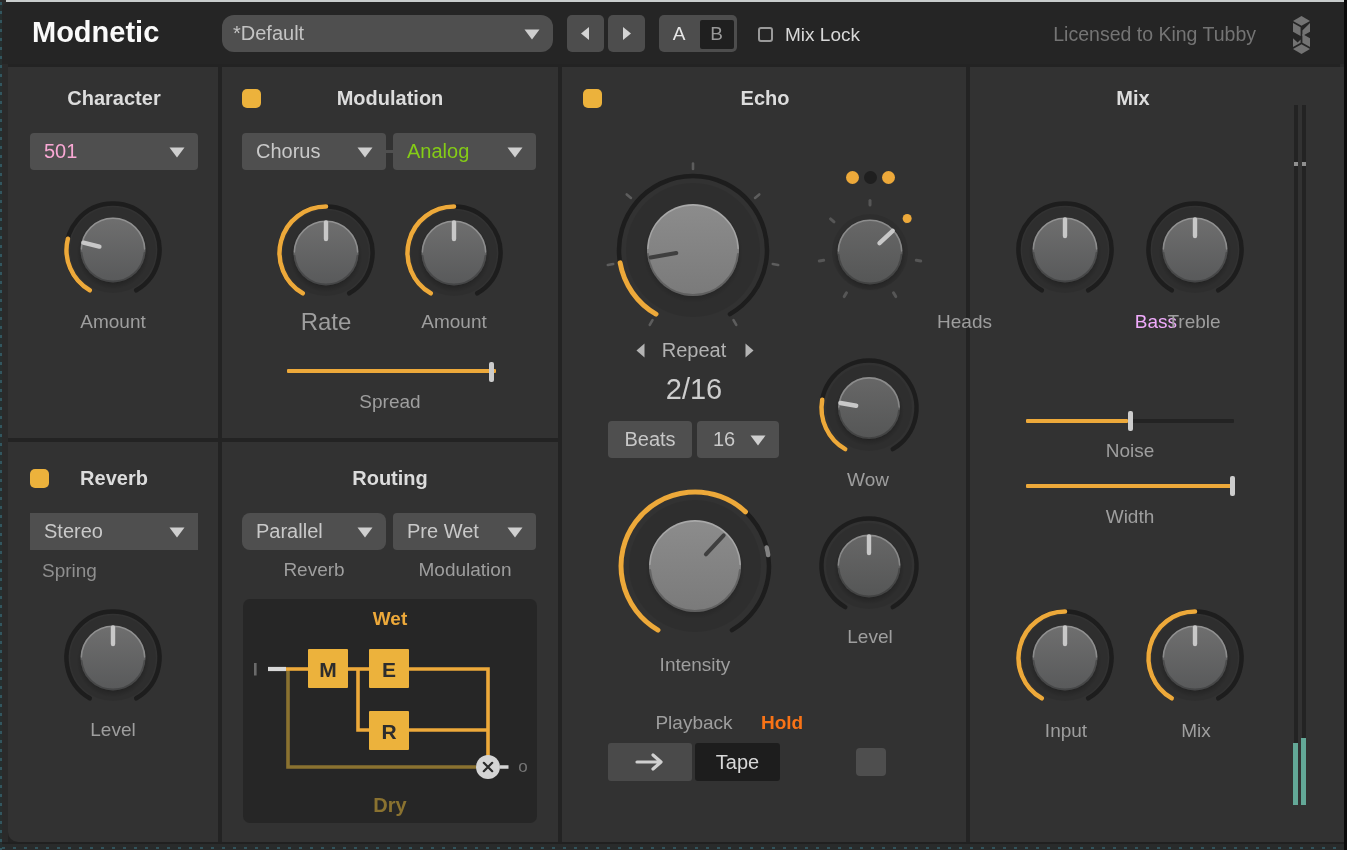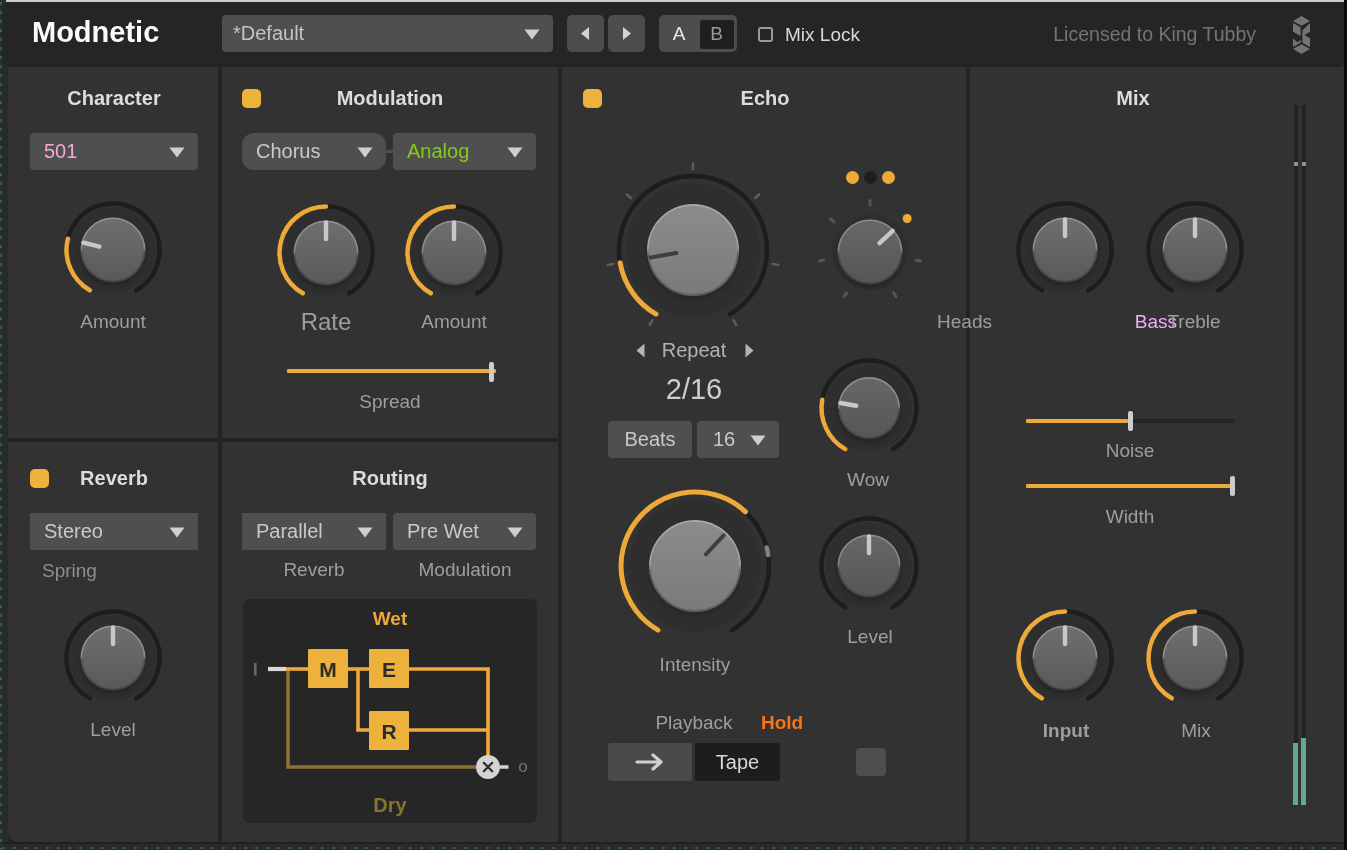--- a/index.html
+++ b/index.html
@@ -33,21 +33,21 @@
 <div style="position:absolute;left:8px;top:67px;width:210px;height:371px;background:#323232;"></div>
 <div style="position:absolute;left:8px;top:442px;width:210px;height:400px;background:#323232;border-bottom-left-radius:10px;"></div>
 <div style="position:absolute;left:222px;top:67px;width:336px;height:371px;background:#323232;"></div>
 <div style="position:absolute;left:222px;top:442px;width:336px;height:400px;background:#323232;"></div>
 <div style="position:absolute;left:562px;top:67px;width:404px;height:775px;background:#323232;"></div>
 <div style="position:absolute;left:970px;top:67px;width:374px;height:775px;background:#323232;"></div>
 <div style="position:absolute;left:2px;top:842px;width:1342px;height:2px;background:#202020;"></div>
 <div style="position:absolute;left:2px;top:844px;width:1342px;height:6px;background:#292b2b;"></div>
 <div style="position:absolute;left:2px;top:847px;width:1342px;height:2px;background:repeating-linear-gradient(90deg,#35616c 0 3px,#272b2b 3px 11px);opacity:0.75;"></div>
 <div style="position:absolute;left:32px;top:17px;width:200px;height:30px;font-size:29px;font-weight:bold;color:#fafafa;line-height:30px;">Modnetic</div>
-<div style="position:absolute;left:222px;top:15px;width:331px;height:37px;background:#4f4f4f;border-radius:4px;">
+<div style="position:absolute;left:222px;top:15px;width:331px;height:37px;background:#4f4f4f;border-radius:12px;">
     <div style="position:absolute;left:11px;top:0;height:37px;line-height:37px;font-size:20px;color:#c3c3c3">*Default</div>
     <svg style="position:absolute;right:13px;top:14px" width="16" height="11" viewBox="0 0 16 11">
       <path d="M0.5 0.5 L15.5 0.5 L8 10.5 Z" fill="#cfcfcf"></path>
     </svg>
   </div>
 <div style="position:absolute;left:567px;top:15px;width:37px;height:37px;background:#4d4d4d;border-radius:5px;"><svg width="37" height="37">
       <path d="M22 12 L14 18.5 L22 25 Z" fill="#d4d4d4"></path>
     </svg></div>
 <div style="position:absolute;left:608px;top:15px;width:37px;height:37px;background:#4d4d4d;border-radius:5px;"><svg width="37" height="37">
       <path d="M15 12 L23 18.5 L15 25 Z" fill="#d4d4d4"></path>
@@ -102,21 +102,21 @@
     <circle cx="55.0" cy="58.0" r="36.5" fill="url(#shad)"></circle>
     <circle cx="55.0" cy="55.0" r="32.5" fill="url(#gsmall)"></circle>
     <path d="M 23.32 53.89 A 31.70 31.70 0 0 1 86.68 53.89" fill="none" stroke="rgba(255,255,255,0.25)" stroke-width="1.6" stroke-linecap="round"></path>
     <path d="M 86.48 57.75 A 31.60 31.60 0 0 1 23.52 57.75" fill="none" stroke="rgba(0,0,0,0.22)" stroke-width="2" stroke-linecap="round"></path>
     <line x1="55.00" y1="41.00" x2="55.00" y2="24.50" stroke="#c8c8c8" stroke-width="4.4" stroke-linecap="round"></line>
   </svg>
 <div style="position:absolute;left:3px;top:716px;width:220px;text-align:center;font-size:19px;color:#9e9e9e;font-weight:normal;line-height:28px;height:28px">Level</div>
 <div style="position:absolute;left:242px;top:89px;width:19px;height:19px;background:#ECB23C;border-radius:5px;"></div>
 <div style="position:absolute;left:280px;top:83px;width:220px;text-align:center;font-size:20px;color:#dcdcdc;font-weight:bold;line-height:30px;height:30px">Modulation</div>
 <div style="position:absolute;left:380px;top:150px;width:20px;height:3px;background:#4f4f4f;"></div>
-<div style="position:absolute;left:242px;top:133px;width:144px;height:37px;background:#4f4f4f;border-radius:12px;">
+<div style="position:absolute;left:242px;top:133px;width:144px;height:37px;background:#4f4f4f;border-radius:4px;">
     <div style="position:absolute;left:14px;top:0;height:37px;line-height:37px;font-size:20px;color:#c9c9c9">Chorus</div>
     <svg style="position:absolute;right:13px;top:14px" width="16" height="11" viewBox="0 0 16 11">
       <path d="M0.5 0.5 L15.5 0.5 L8 10.5 Z" fill="#cfcfcf"></path>
     </svg>
   </div>
 <div style="position:absolute;left:393px;top:133px;width:143px;height:37px;background:#4f4f4f;border-radius:4px;">
     <div style="position:absolute;left:14px;top:0;height:37px;line-height:37px;font-size:20px;color:#84cc16">Analog</div>
     <svg style="position:absolute;right:13px;top:14px" width="16" height="11" viewBox="0 0 16 11">
       <path d="M0.5 0.5 L15.5 0.5 L8 10.5 Z" fill="#cfcfcf"></path>
     </svg>
@@ -140,21 +140,21 @@
     <path d="M 23.32 53.89 A 31.70 31.70 0 0 1 86.68 53.89" fill="none" stroke="rgba(255,255,255,0.25)" stroke-width="1.6" stroke-linecap="round"></path>
     <path d="M 86.48 57.75 A 31.60 31.60 0 0 1 23.52 57.75" fill="none" stroke="rgba(0,0,0,0.22)" stroke-width="2" stroke-linecap="round"></path>
     <line x1="55.00" y1="41.00" x2="55.00" y2="24.50" stroke="#c8c8c8" stroke-width="4.4" stroke-linecap="round"></line>
   </svg>
 <div style="position:absolute;left:216px;top:308px;width:220px;text-align:center;font-size:24px;color:#9e9e9e;font-weight:normal;line-height:28px;height:28px">Rate</div>
 <div style="position:absolute;left:344px;top:308px;width:220px;text-align:center;font-size:19px;color:#9e9e9e;font-weight:normal;line-height:28px;height:28px">Amount</div>
 <div style="position:absolute;left:287px;top:369px;width:209px;height:4px;background:#EDA93A;border-radius:1px;"></div>
 <div style="position:absolute;left:488.5px;top:361.5px;width:5px;height:20px;background:#cccccc;border-radius:2px;"></div>
 <div style="position:absolute;left:280px;top:388px;width:220px;text-align:center;font-size:19px;color:#9e9e9e;font-weight:normal;line-height:28px;height:28px">Spread</div>
 <div style="position:absolute;left:280px;top:463px;width:220px;text-align:center;font-size:20px;color:#dcdcdc;font-weight:bold;line-height:30px;height:30px">Routing</div>
-<div style="position:absolute;left:242px;top:513px;width:144px;height:37px;background:#4f4f4f;border-radius:0;">
+<div style="position:absolute;left:242px;top:513px;width:144px;height:37px;background:#4f4f4f;border-radius:8px;">
     <div style="position:absolute;left:14px;top:0;height:37px;line-height:37px;font-size:20px;color:#c9c9c9">Parallel</div>
     <svg style="position:absolute;right:13px;top:14px" width="16" height="11" viewBox="0 0 16 11">
       <path d="M0.5 0.5 L15.5 0.5 L8 10.5 Z" fill="#cfcfcf"></path>
     </svg>
   </div>
 <div style="position:absolute;left:393px;top:513px;width:143px;height:37px;background:#4f4f4f;border-radius:4px;">
     <div style="position:absolute;left:14px;top:0;height:37px;line-height:37px;font-size:20px;color:#c9c9c9">Pre Wet</div>
     <svg style="position:absolute;right:13px;top:14px" width="16" height="11" viewBox="0 0 16 11">
       <path d="M0.5 0.5 L15.5 0.5 L8 10.5 Z" fill="#cfcfcf"></path>
     </svg>
@@ -319,19 +319,19 @@
 <svg style="position:absolute;left:1140px;top:603px" width="110" height="110" viewBox="0 0 110 110">
     <circle cx="55.0" cy="55.0" r="43" fill="rgba(0,0,0,0.07)"></circle>
     <path d="M 31.75 95.27 A 46.50 46.50 0 1 1 78.25 95.27" fill="none" stroke="#1d1d1d" stroke-width="4.5" stroke-linecap="round"></path>
     <path d="M 31.75 95.27 A 46.50 46.50 0 0 1 55.00 8.50" fill="none" stroke="#EDA93A" stroke-width="4.5" stroke-linecap="round"></path>
     <circle cx="55.0" cy="58.0" r="36.5" fill="url(#shad)"></circle>
     <circle cx="55.0" cy="55.0" r="32.5" fill="url(#gsmall)"></circle>
     <path d="M 23.32 53.89 A 31.70 31.70 0 0 1 86.68 53.89" fill="none" stroke="rgba(255,255,255,0.25)" stroke-width="1.6" stroke-linecap="round"></path>
     <path d="M 86.48 57.75 A 31.60 31.60 0 0 1 23.52 57.75" fill="none" stroke="rgba(0,0,0,0.22)" stroke-width="2" stroke-linecap="round"></path>
     <line x1="55.00" y1="41.00" x2="55.00" y2="24.50" stroke="#c8c8c8" stroke-width="4.4" stroke-linecap="round"></line>
   </svg>
-<div style="position:absolute;left:956px;top:717px;width:220px;text-align:center;font-size:19px;color:#9e9e9e;font-weight:bold;line-height:28px;height:28px">Input</div>
+<div style="position:absolute;left:956px;top:717px;width:220px;text-align:center;font-size:19px;color:#9e9e9e;font-weight:normal;line-height:28px;height:28px">Input</div>
 <div style="position:absolute;left:1086px;top:717px;width:220px;text-align:center;font-size:19px;color:#9e9e9e;font-weight:normal;line-height:28px;height:28px">Mix</div>
 <div style="position:absolute;left:1293.5px;top:105px;width:4.5px;height:700px;background:#232323;"></div>
 <div style="position:absolute;left:1301.5px;top:105px;width:4.5px;height:700px;background:#232323;"></div>
 <div style="position:absolute;left:1293.5px;top:162px;width:4.5px;height:4px;background:#8f8f8f;"></div>
 <div style="position:absolute;left:1301.5px;top:162px;width:4.5px;height:4px;background:#8f8f8f;"></div>
 <div style="position:absolute;left:1293px;top:743px;width:5px;height:62px;background:#63a897;"></div>
 <div style="position:absolute;left:1300.5px;top:738px;width:5.5px;height:67px;background:#63a897;"></div>
 </body></html>

